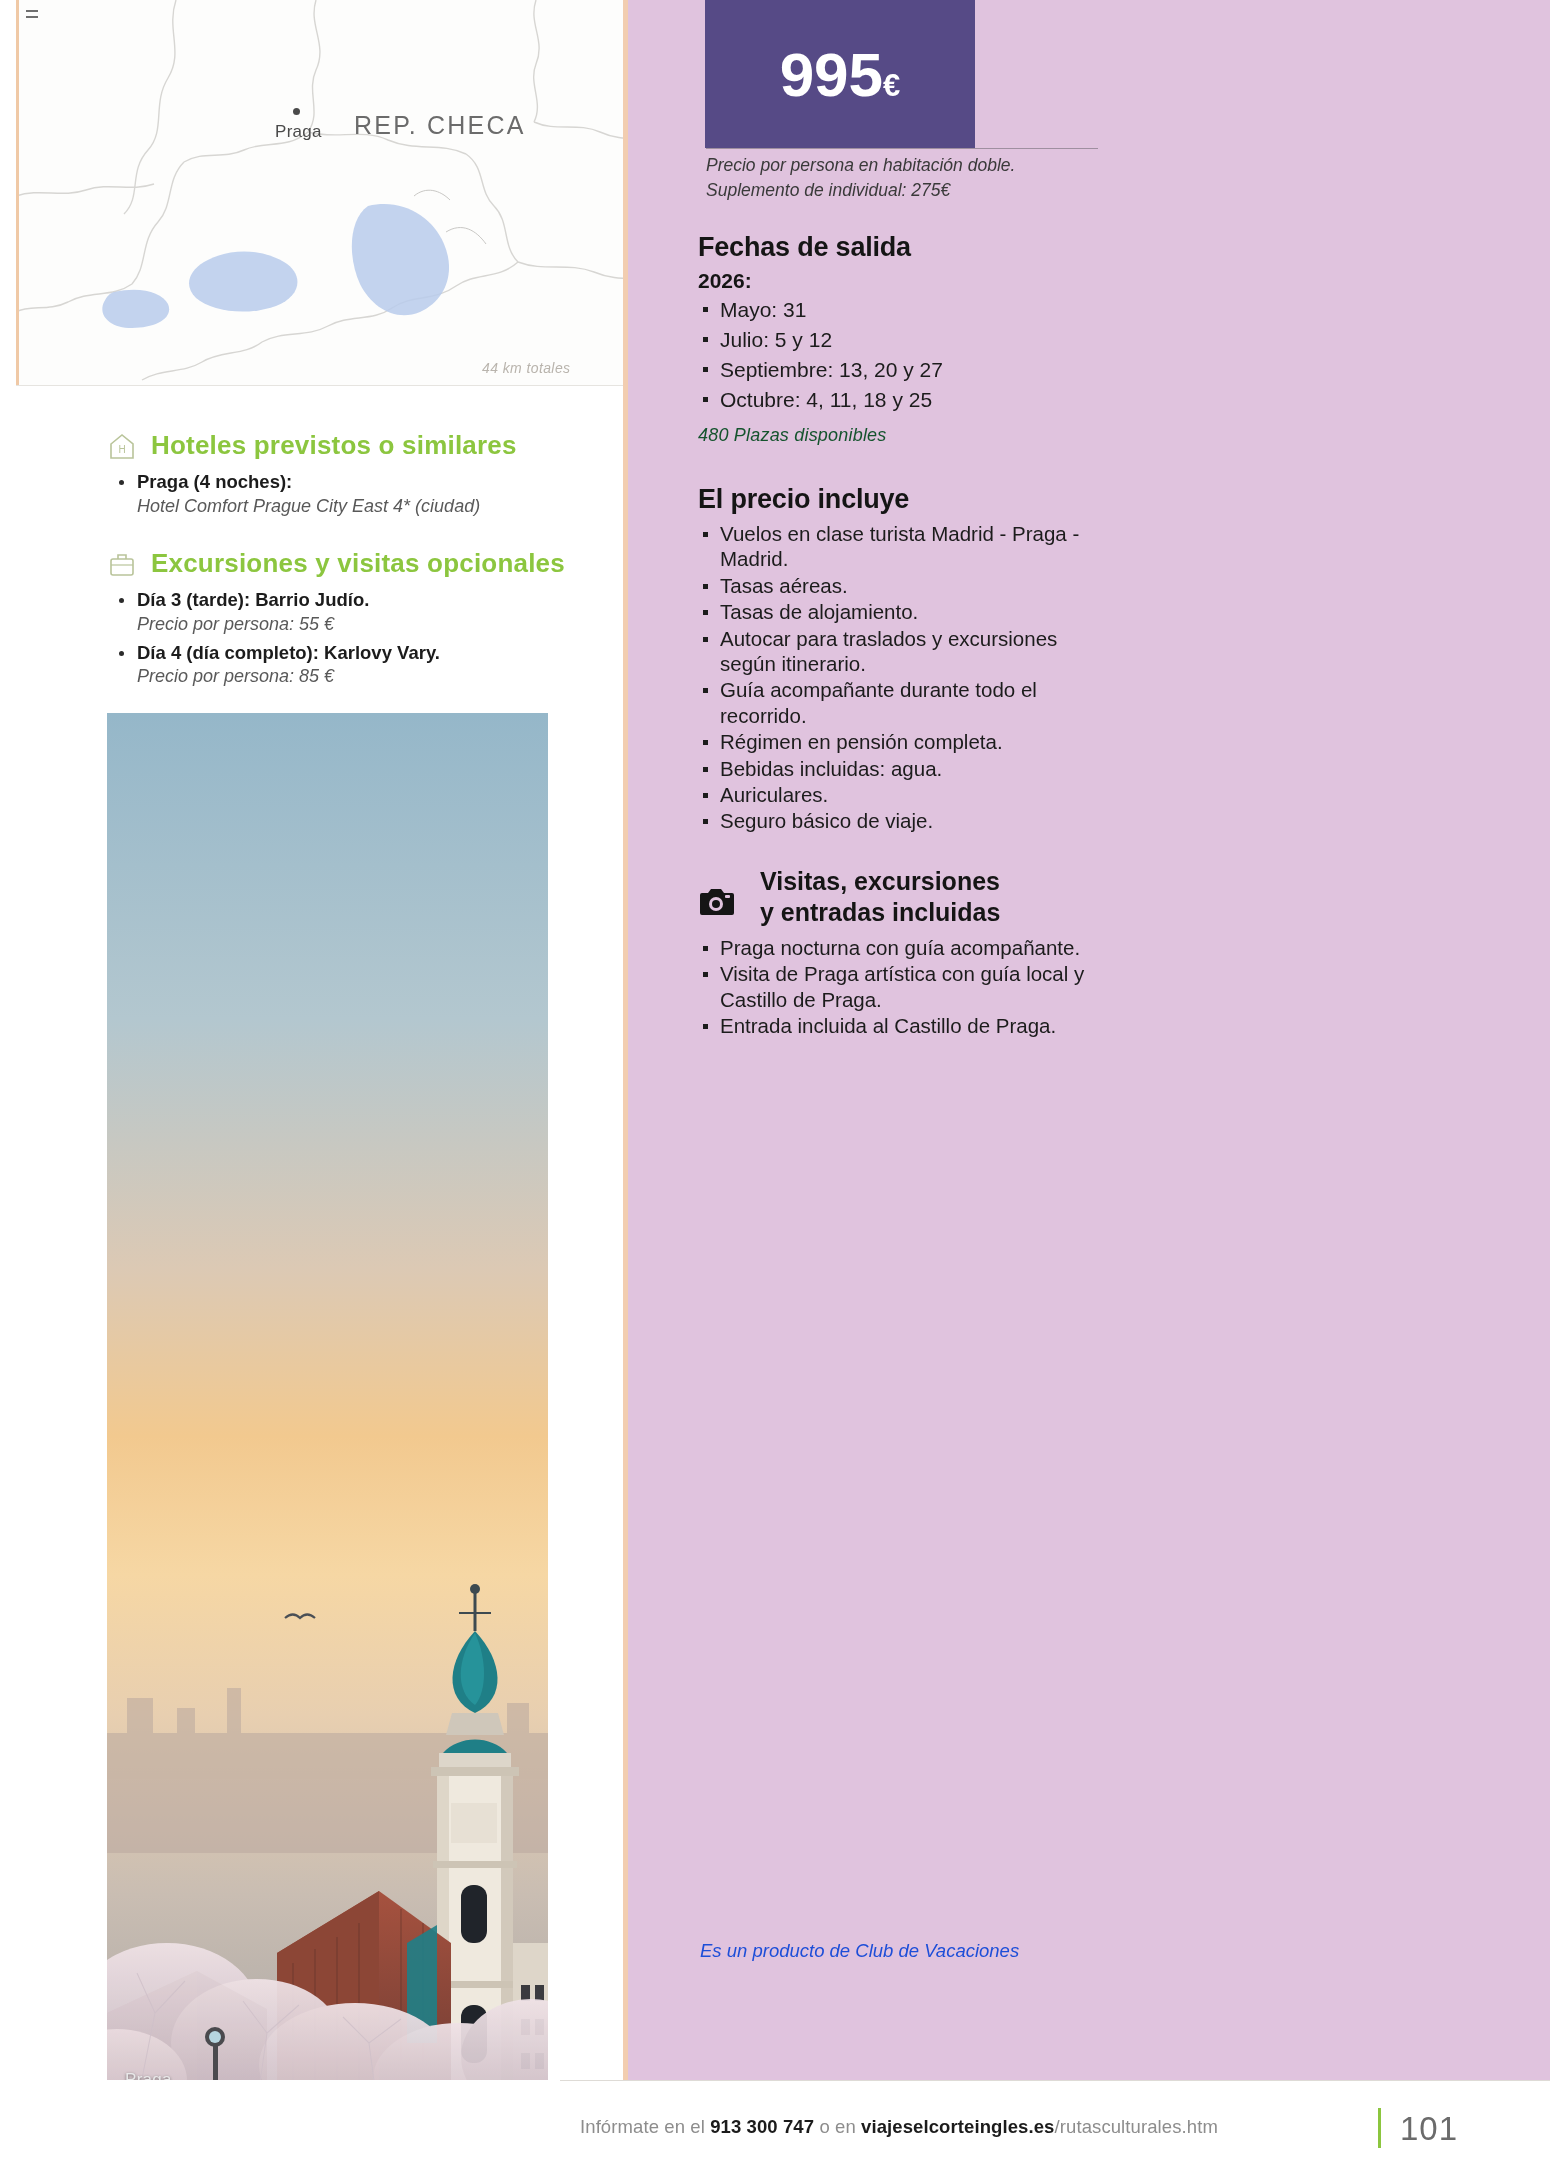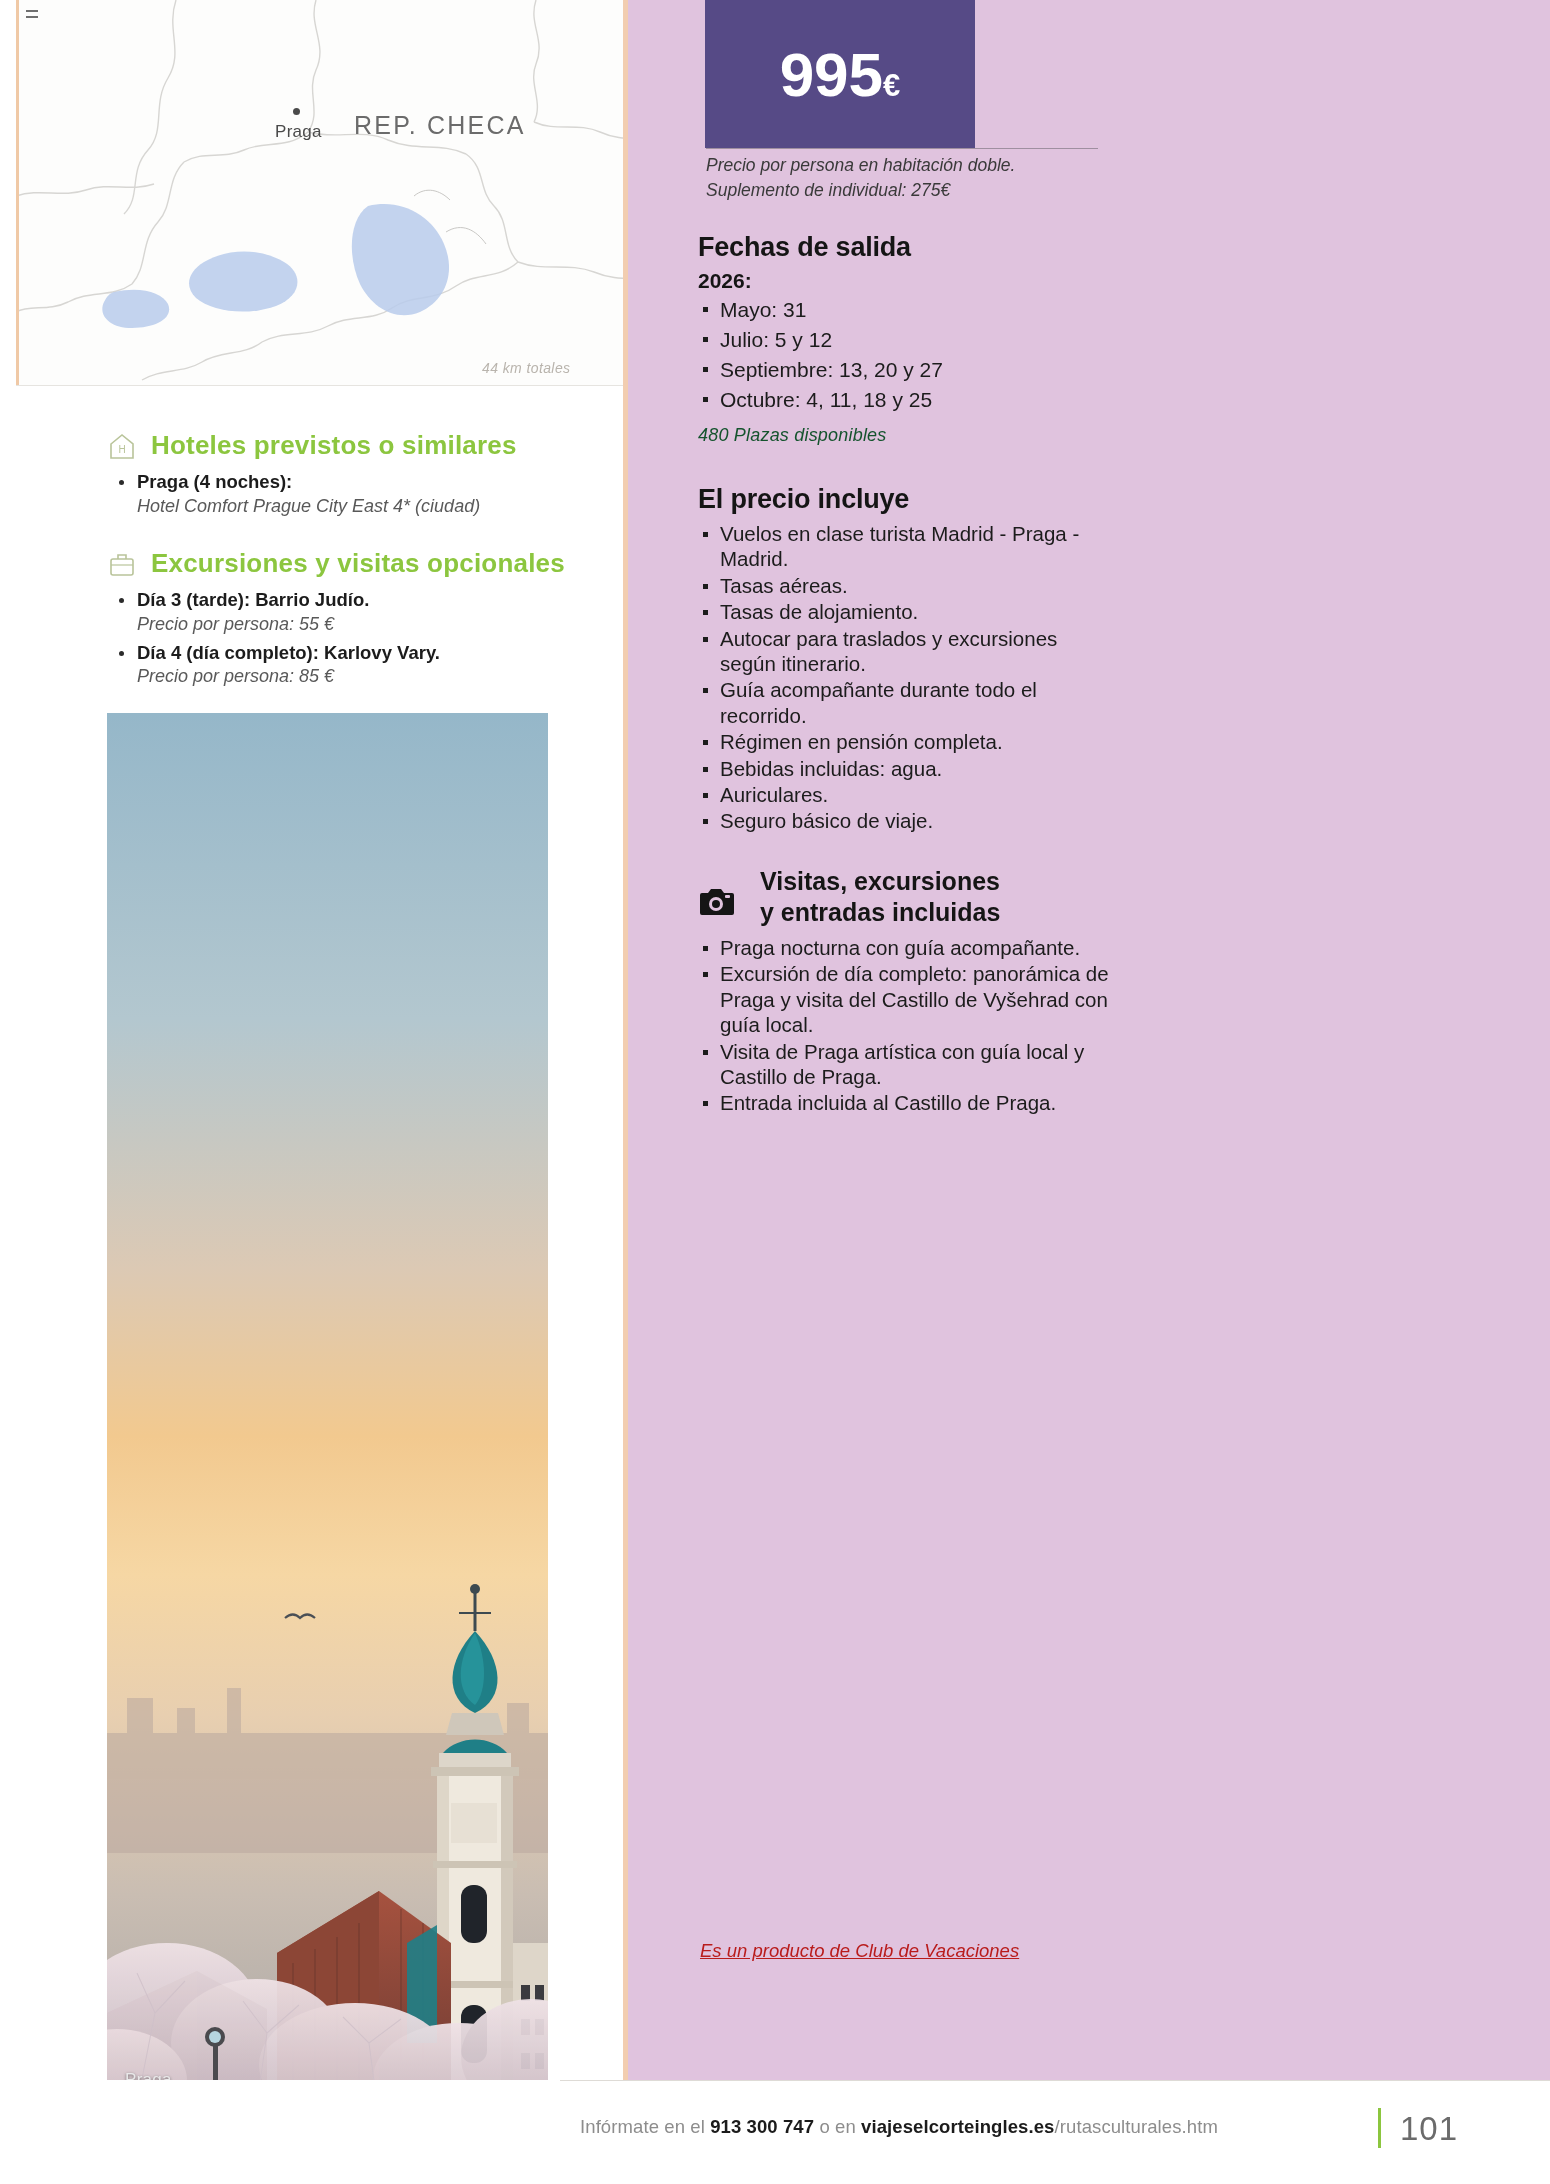--- a/index.html
+++ b/index.html
@@ -139,21 +139,21 @@
   }
   .r-head-ico{
     display:flex; align-items:flex-start; gap:14px;
   }
   .cam-ico{ width:36px; height:34px; flex:0 0 36px; margin-top:18px; }
   .r-title-2{
     font-size:25px; font-weight:bold; color:#151515; line-height:1.22;
   }
   .r-foot{
     position:absolute; left:700px; top:1940px; width:500px;
-    font-size:18.5px; font-style:italic; color:#b91c1c;text-decoration:underline;
+    font-size:18.5px; font-style:italic; color:#1d4ed8;
   }
 
   
   .footer{
     position:absolute; left:0; top:2080px; width:1436px; height:104px;
     background:#ffffff;
   }
   .footer-line{
     position:absolute; left:560px; top:0; width:990px; height:1px;
     background:#dedbd6;
@@ -437,21 +437,20 @@
           <rect x="27" y="11" width="5" height="3" rx="1" fill="#e0c3de"></rect>
         </svg>
       </span>
       <div style="padding-left:12px;">
         <div class="r-title-2">Visitas, excursiones</div>
         <div class="r-title-2">y entradas incluidas</div>
       </div>
     </div>
     <ul class="r-list tight" style="margin-top:8px;">
       <li>Praga nocturna con guía acompañante.</li>
-      <li>Excursión de día completo: panorámica de Praga y visita del Castillo de Vyšehrad con guía local.</li>
       <li>Visita de Praga artística con guía local y Castillo de Praga.</li>
       <li>Entrada incluida al Castillo de Praga.</li>
     </ul>
   </div>
 
   <div class="r-foot">Es un producto de Club de Vacaciones</div>
 
   <div class="footer">
     <div class="footer-line"></div>
     <div class="footer-text">

